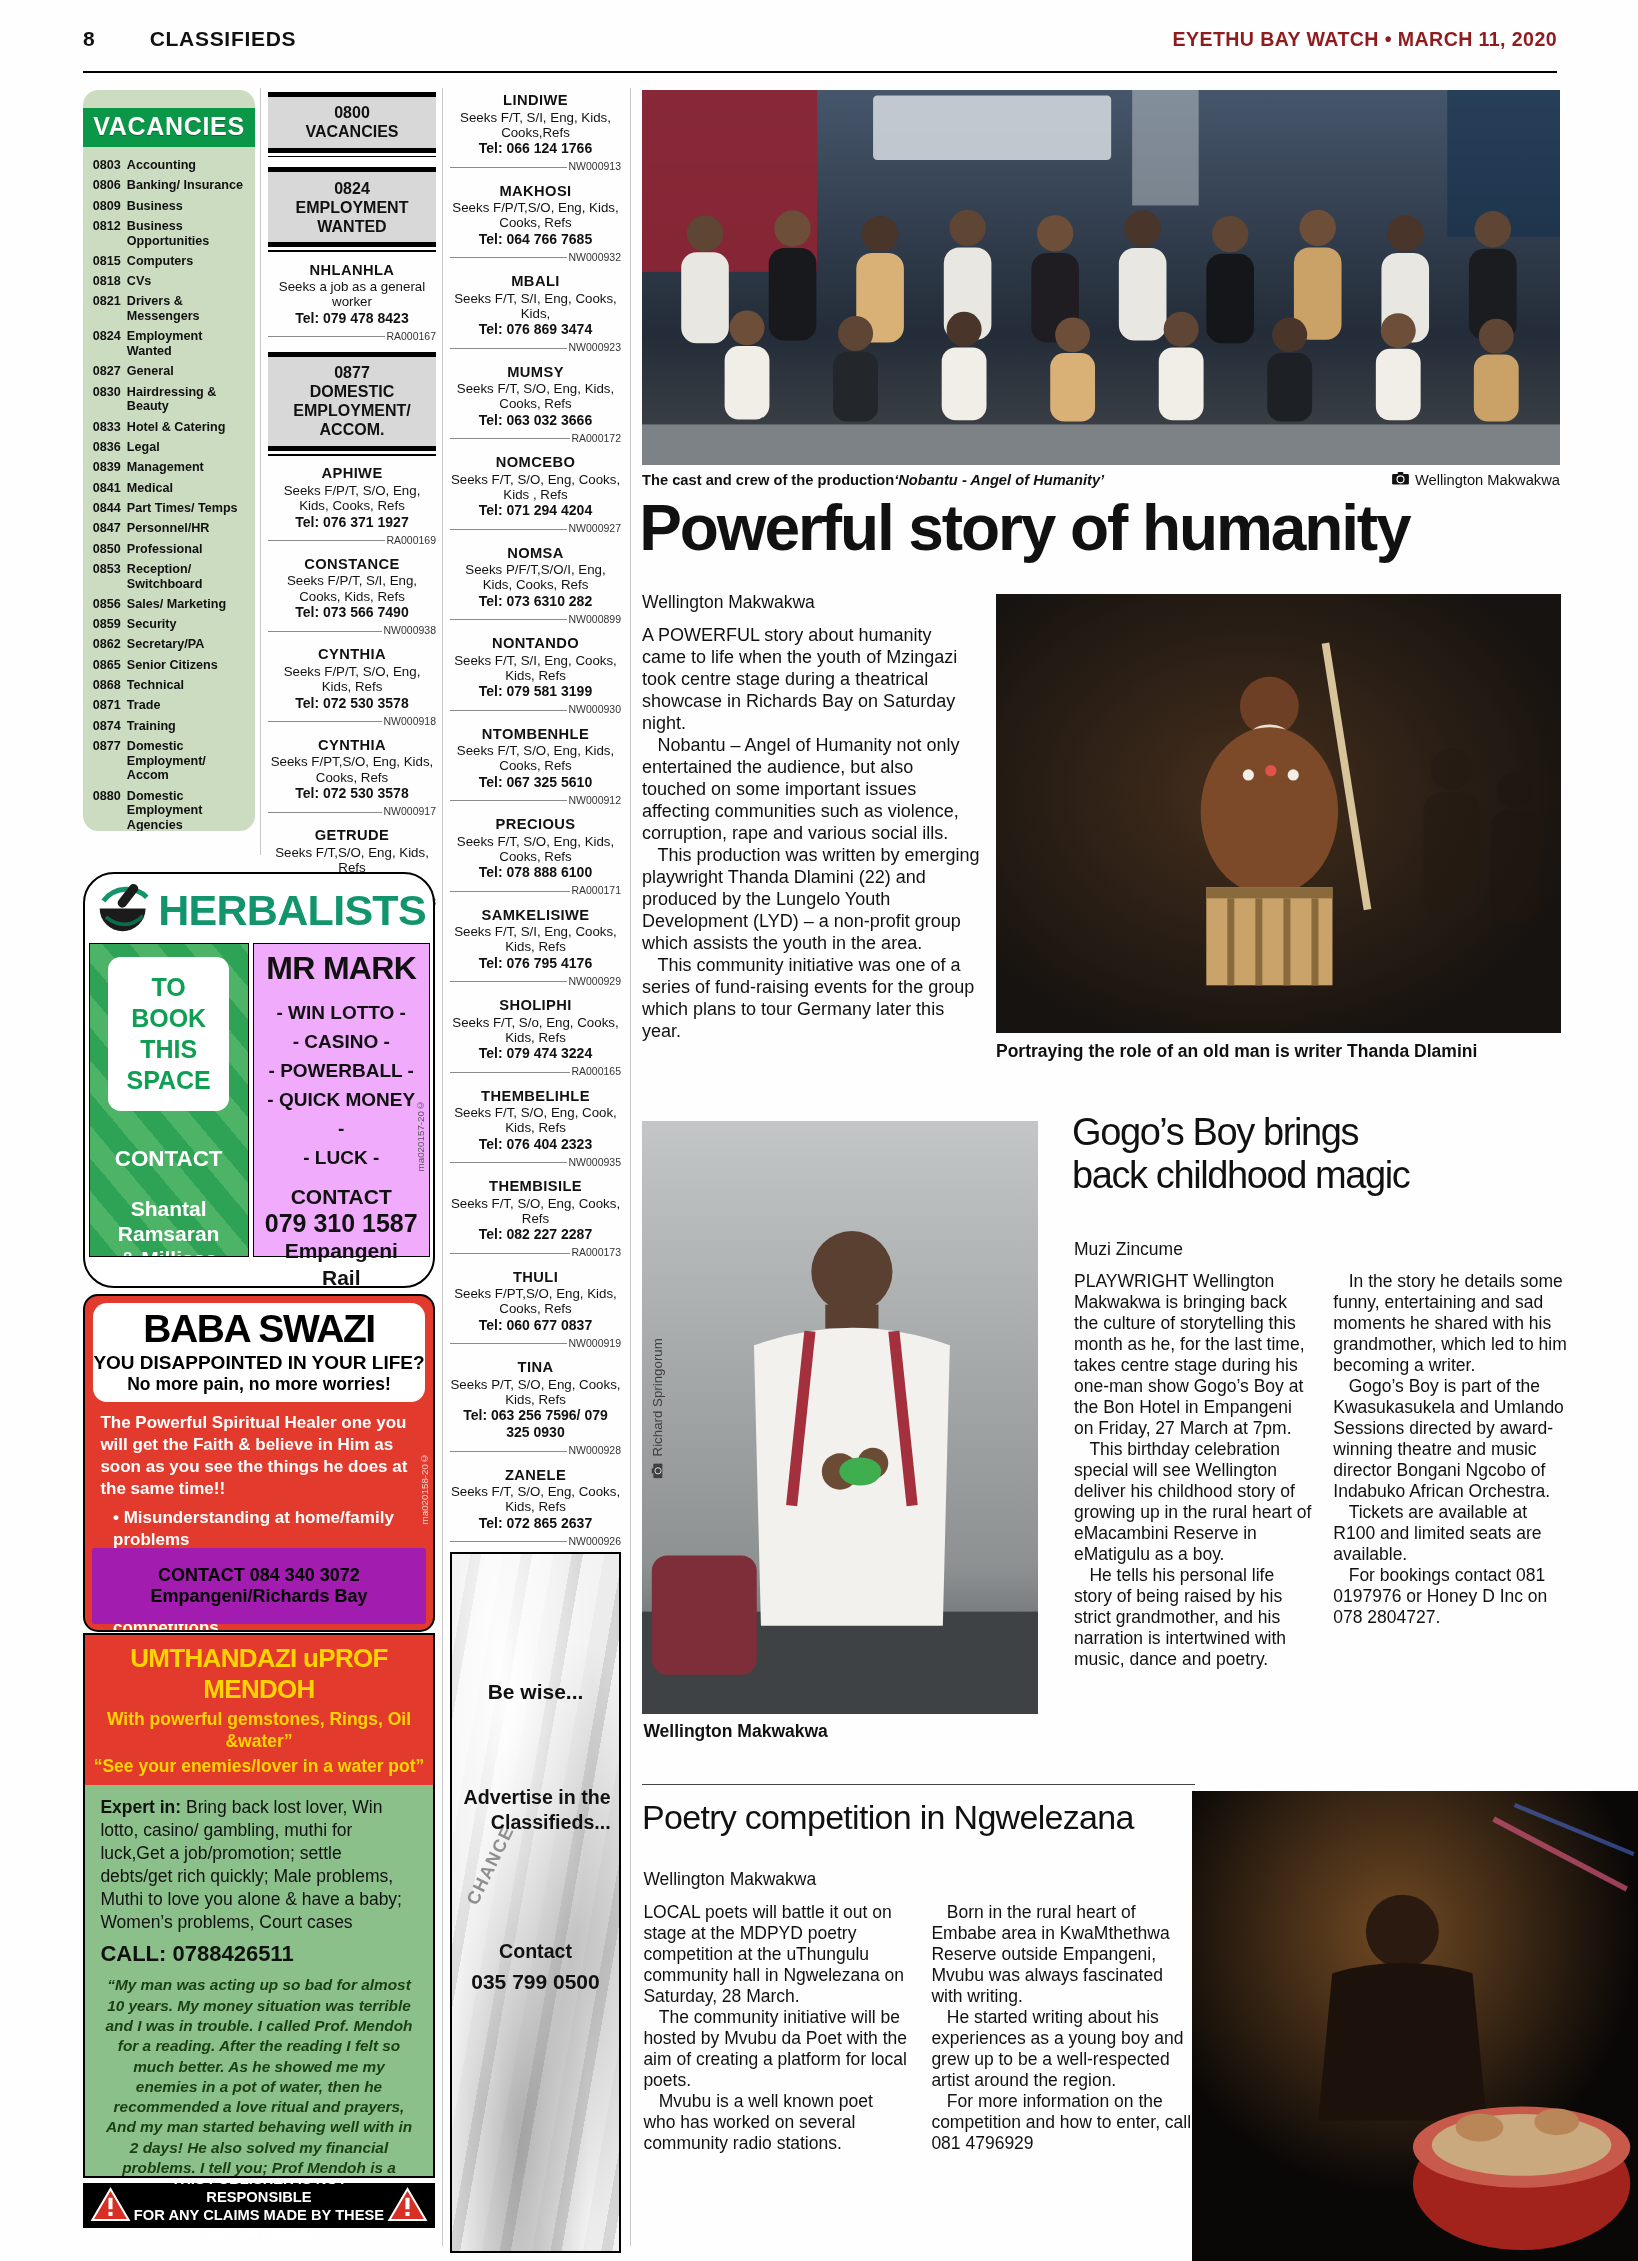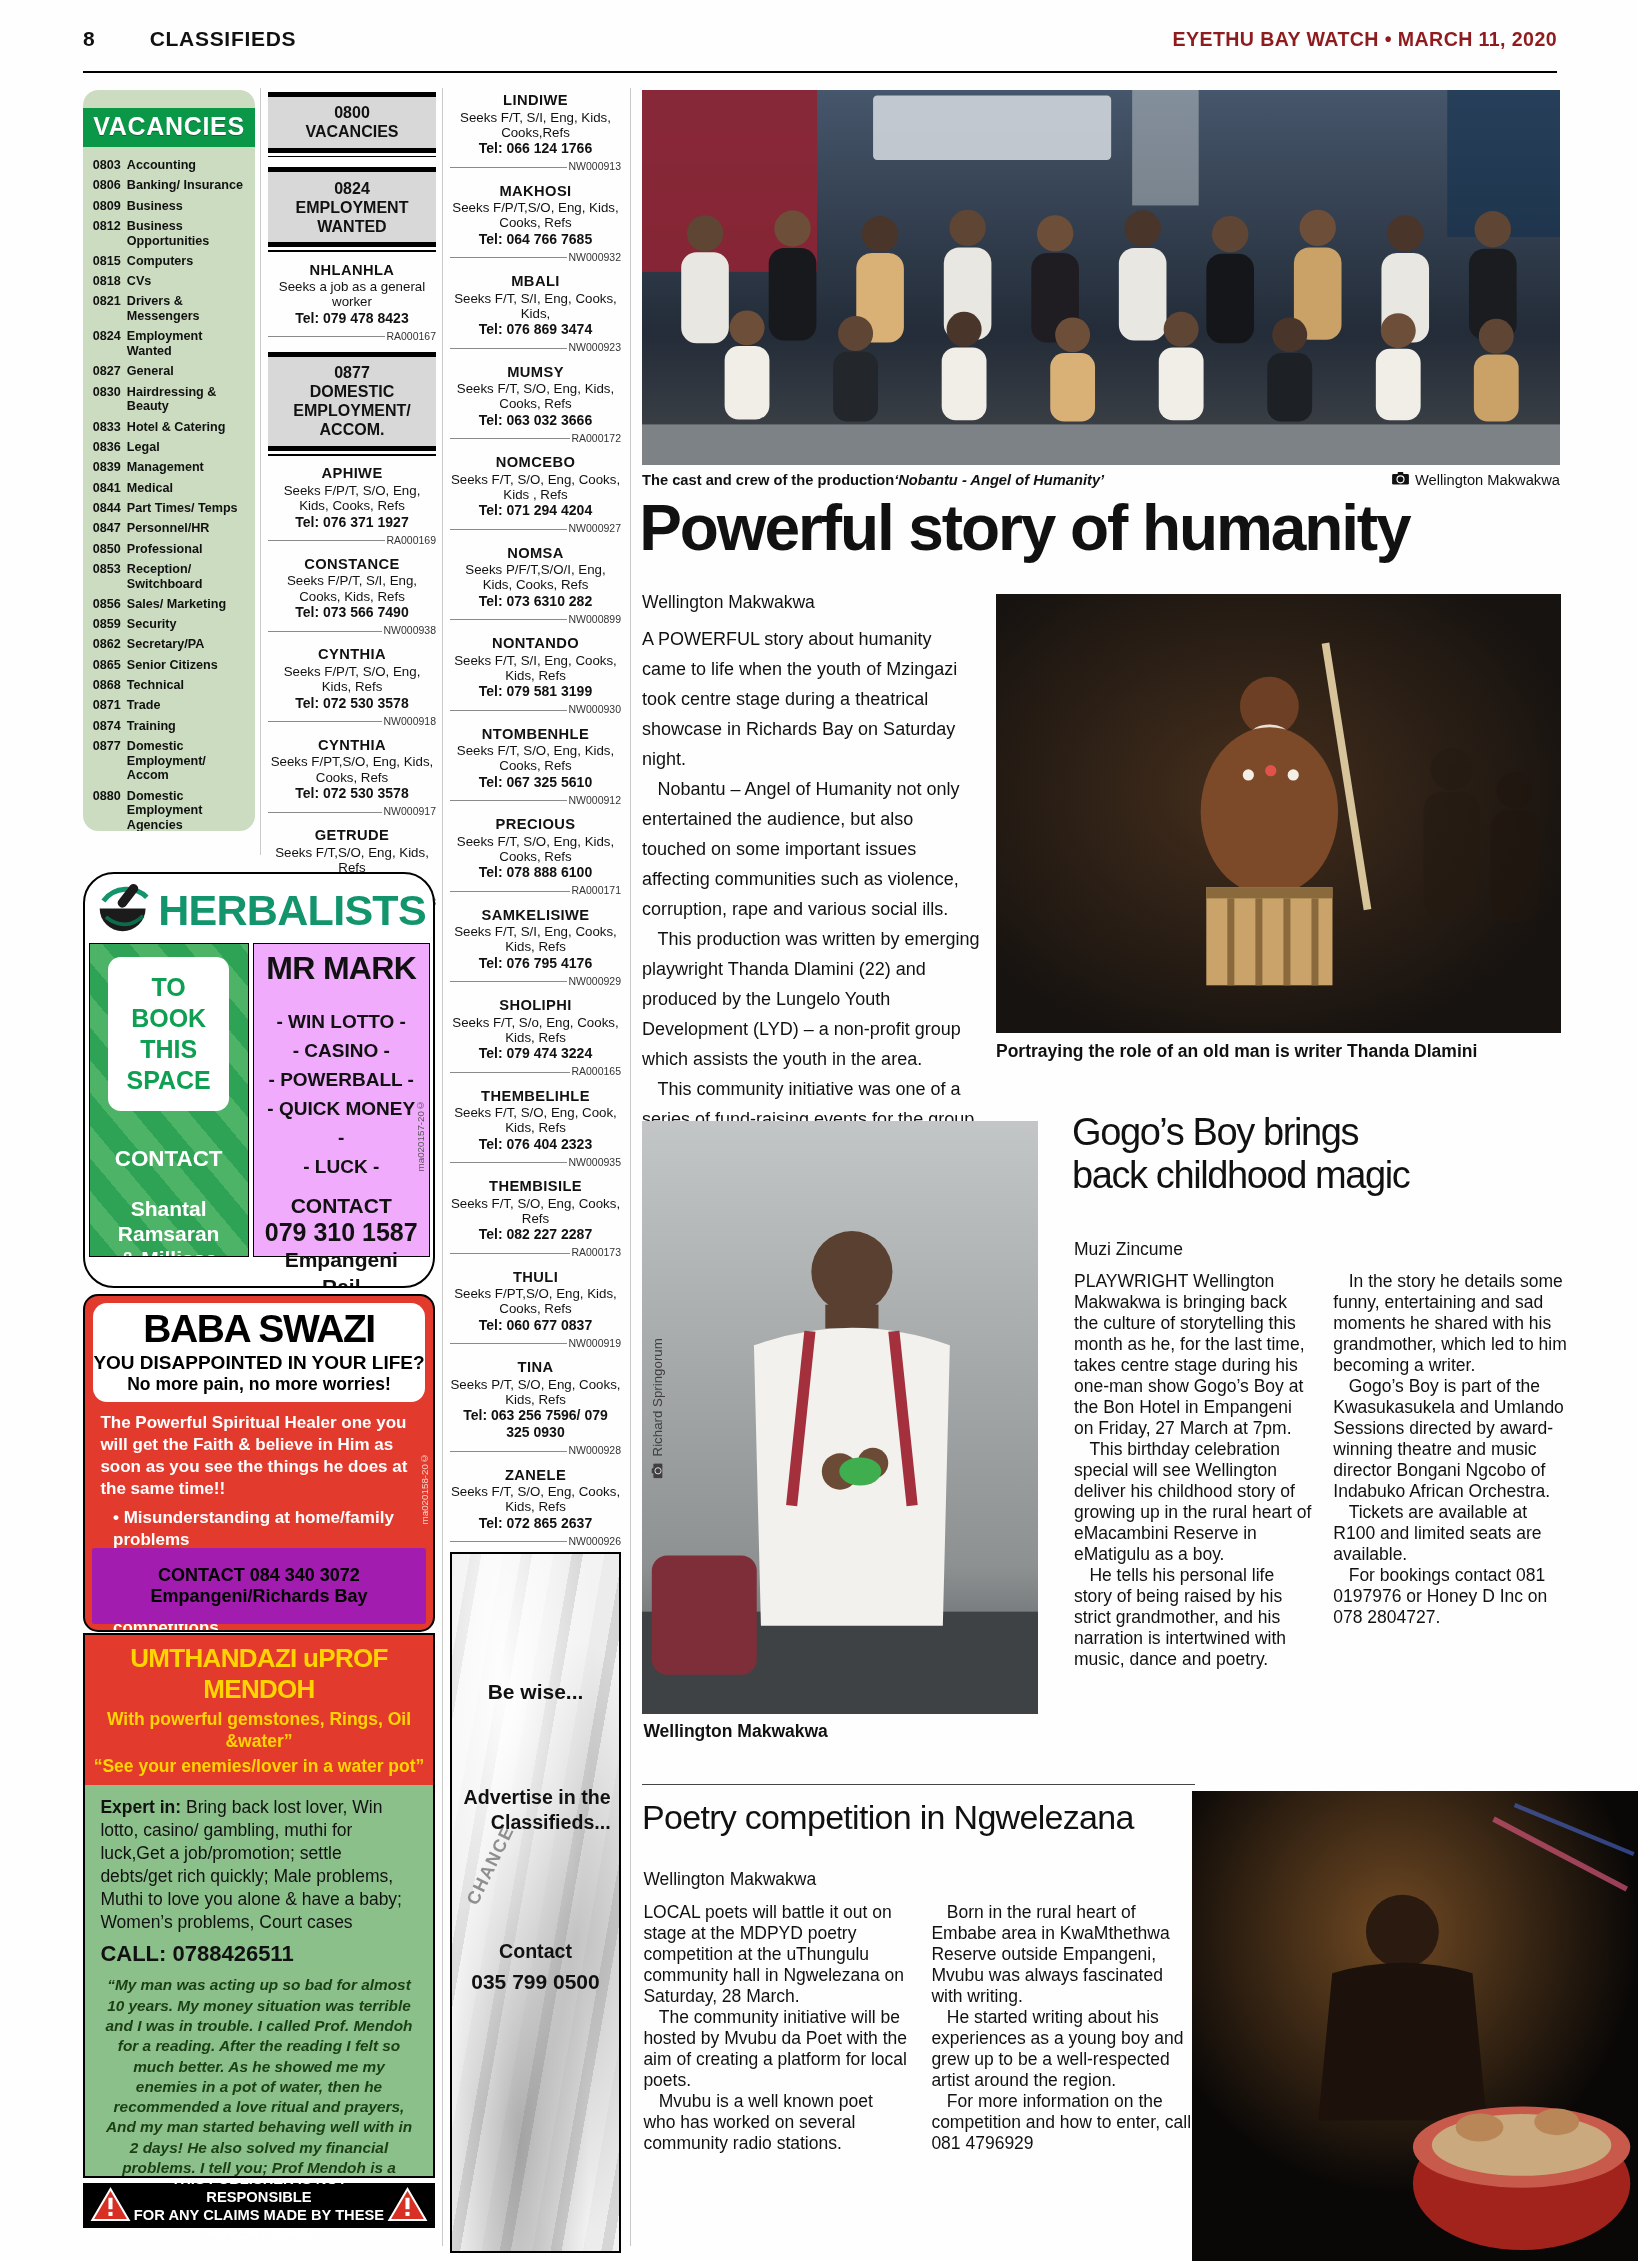--- a/index.html
+++ b/index.html
@@ -59,21 +59,21 @@
   .herb-boxes{display:flex;gap:4.2px;padding:0 3.5px 3.5px;height:317px;box-sizing:border-box;}
   .book-box{width:47%;border:1.4px solid #000;box-sizing:border-box;position:relative;overflow:hidden;
     background:repeating-linear-gradient(50deg,#2fa355 0 21px,#4db367 21px 42px);
     display:flex;flex-direction:column;align-items:center;}
   .book-inner{background:#fff;border-radius:12.6px;margin-top:12.6px;padding:15px 18px;text-align:center;
     color:#0e9f52;font-weight:700;font-size:25px;line-height:31px;white-space:pre-line;}
   .book-contact{color:#fff;font-weight:700;text-align:center;font-size:21px;line-height:25px;margin-top:9.8px;white-space:pre-line;}
   .book-contact .clabel{font-size:22.4px;}
   .mark-box{flex:1;border:1.4px solid #000;box-sizing:border-box;background:#f0abfc;text-align:center;position:relative;padding:5.6px 9.8px 0;}
   .mark-title{font-size:32px;font-weight:700;letter-spacing:-0.7px;}
-  .mark-services{margin-top:20px;font-weight:700;font-size:19px;line-height:29px;}
+  .mark-services{margin-top:11px;font-weight:700;font-size:19px;line-height:29px;}
   .mark-contact{margin-top:11.2px;font-weight:700;font-size:21px;line-height:27px;}
   .mark-phone{font-weight:700;font-size:25px;}
   .mark-loc{font-weight:700;font-size:21px;}
   .adcode{position:absolute;right:2.8px;bottom:84px;writing-mode:vertical-rl;transform:rotate(180deg);font-size:9.8px;color:#555;}
   
   .baba-unit{height:338px;margin-bottom:1px;background:#e23a2d;border-radius:15px;color:#fff;}
   .baba-head{background:#fff;border-radius:14px;margin:7px 8.4px 0;text-align:center;color:#000;padding:4.2px 0 7px;}
   .baba-title{font-size:39px;font-weight:700;letter-spacing:-1.4px;}
   .baba-sub1{font-size:19px;font-weight:700;margin-top:1.4px;}
   .baba-sub2{font-size:17.5px;font-weight:700;}
@@ -102,21 +102,21 @@
   .photo{position:absolute;overflow:hidden;background:#222;}
   .photo svg{display:block;width:100%;height:100%;}
   .cast-photo{left:0;top:0;width:918px;height:375px;}
   .cast-caption{position:absolute;left:0;top:382px;width:918px;display:flex;align-items:center;font-size:14.7px;}
   .cap-bold{font-weight:700;}
   .cap-em{font-weight:700;font-style:italic;}
   .cap-credit{margin-left:auto;display:flex;align-items:center;gap:5.6px;font-size:14.7px;}
   .headline1{position:absolute;left:-2.8px;top:401px;width:925px;font-size:64px;font-weight:700;letter-spacing:-2.1px;}
   .byline{font-size:17.5px;color:#111;}
   .byline1{position:absolute;left:0;top:502px;}
-  .story-body{font-size:18px;line-height:30px;}
+  .story-body{font-size:18px;line-height:22px;}
   .story-body p{margin:0;}
   .story-body p + p{text-indent:15.4px;}
   .article1{position:absolute;left:0;top:534px;width:338px;}
   .oldman-photo{left:354px;top:504px;width:565px;height:439px;}
   .oldman-caption{position:absolute;left:354px;top:950px;width:490px;font-weight:700;font-size:17.5px;line-height:22px;}
   
   .gogo-photo{left:0;top:1031px;width:396px;height:593px;}
   .photo-credit-vert{position:absolute;left:-181px;top:280px;width:392px;transform:rotate(-90deg);transform-origin:center;
     display:flex;align-items:center;gap:7px;justify-content:center;color:#3f3f3f;font-size:13.3px;}
   .gogo-caption{position:absolute;left:1.4px;top:1631px;font-weight:700;font-size:17.5px;}

